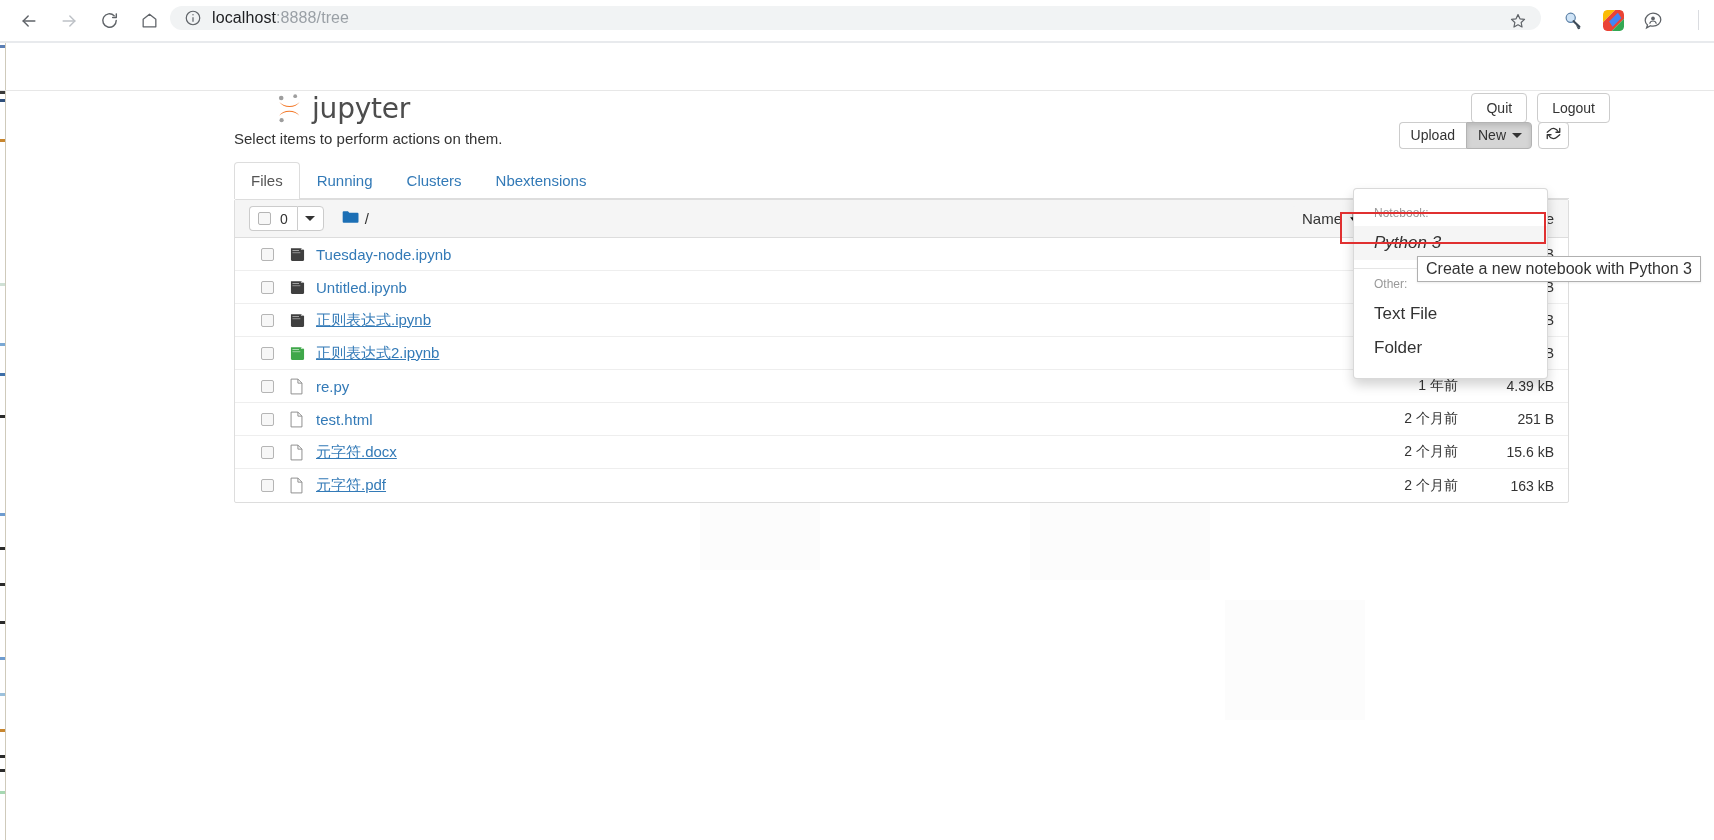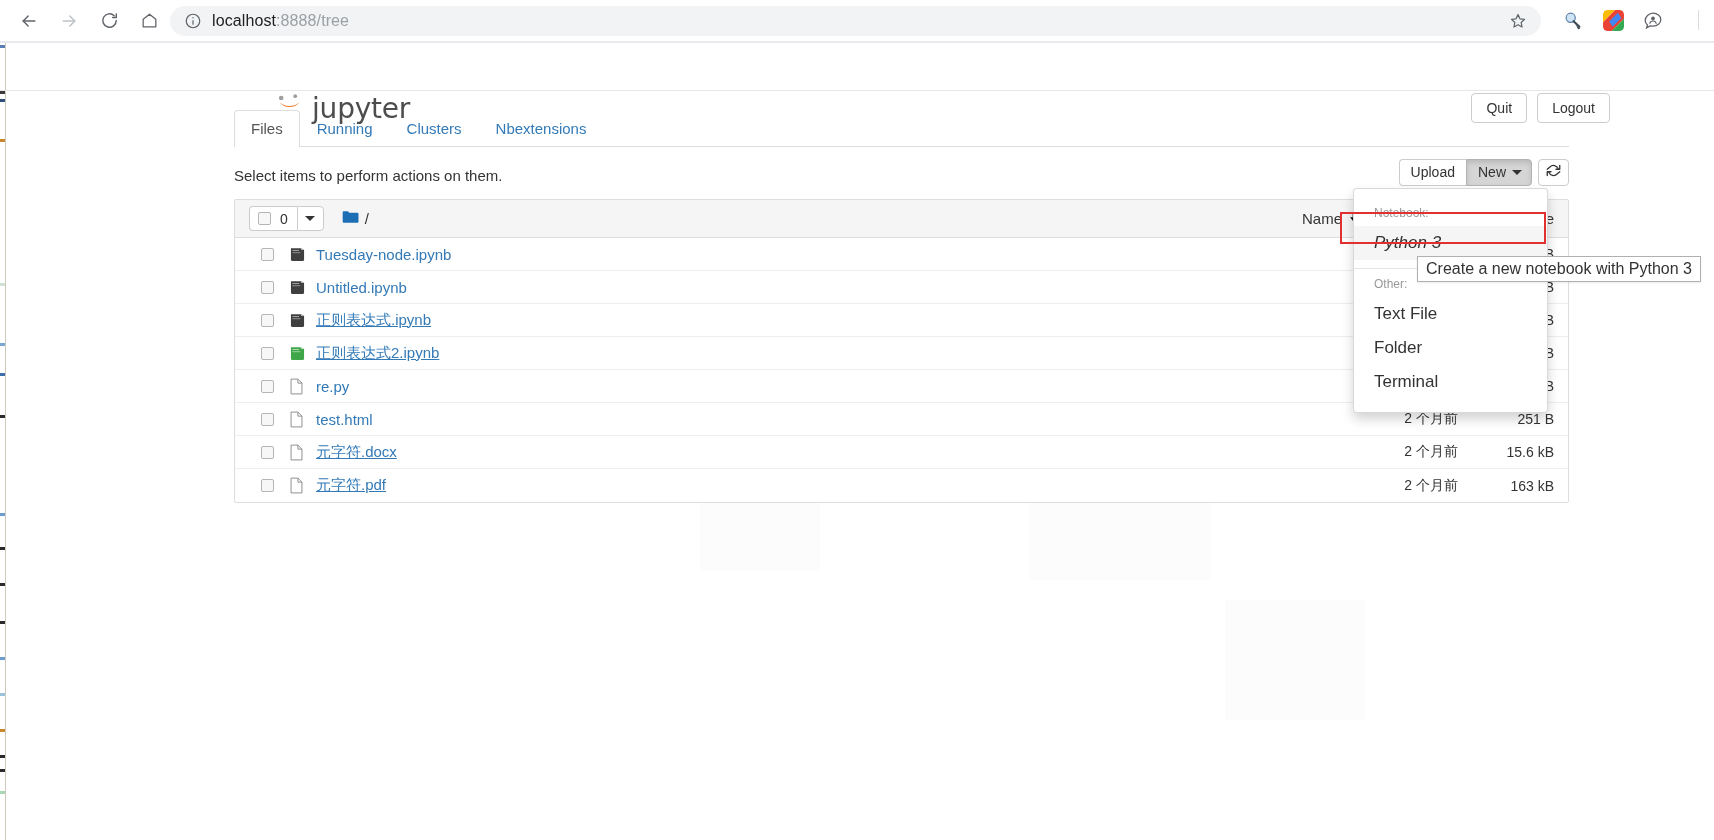--- a/index.html
+++ b/index.html
@@ -23,21 +23,21 @@
   .nav-btn {
     width: 34px; height: 34px; margin-left: 6px;
     display: flex; align-items: center; justify-content: center;
     border-radius: 50%; color: #5f6368;
   }
   .nav-btn:first-child { margin-left: 12px; }
   .nav-btn svg { display: block; }
 
   #omnibox {
     position: absolute; left: 170px; top: 6px;
-    width: 1371px; height: 30px;
+    width: 1371px; height: 24px;
     background: #f1f3f4; border-radius: 16px;
     display: flex; align-items: center;
   }
   #site-info-icon {
     width: 18px; height: 18px; margin-left: 14px; margin-right: 10px;
     flex: 0 0 auto; color: #5f6368;
   }
   #omnibox-url {
     font-size: 16px; color: #9aa0a6; letter-spacing: 0.1px;
     white-space: nowrap; overflow: hidden;
@@ -404,46 +404,46 @@
   </div>
 </div>
 <div id="jp-header-border"></div>
 
 <div class="ghost" style="left:1030px;top:490px;width:180px;height:90px;"></div>
 <div class="ghost" style="left:1225px;top:600px;width:140px;height:120px;"></div>
 <div class="ghost" style="left:700px;top:500px;width:120px;height:70px;"></div>
 
 <div id="main-panel">
 
-  <div id="tabs-row">
-    <div class="tab active">Files</div>
-    <div class="tab">Running</div>
-    <div class="tab">Clusters</div>
-    <div class="tab">Nbextensions</div>
-  </div>
-
   <div id="notification-row">
     <div id="select-items-text">Select items to perform actions on them.</div>
     <div id="toolbar-right">
       <div id="btn-upload">Upload</div>
       <div id="btn-new">
         <span>New</span>
         <span class="caret"></span>
       </div>
       <div id="btn-refresh">
         <span>
           <svg width="15" height="15" viewBox="0 0 24 24" fill="none" stroke="currentColor" stroke-width="2.1" stroke-linecap="round" stroke-linejoin="round">
               <polyline points="22 4 22 10 16 10"></polyline>
               <polyline points="2 20 2 14 8 14"></polyline>
               <path d="M19.4 9A8 8 0 0 0 6.3 6.3L2 10"></path>
               <path d="M4.6 15a8 8 0 0 0 13.1 2.7L22 14"></path>
             </svg>
         </span>
       </div>
     </div>
+  </div>
+
+  <div id="tabs-row">
+    <div class="tab active">Files</div>
+    <div class="tab">Running</div>
+    <div class="tab">Clusters</div>
+    <div class="tab">Nbextensions</div>
   </div>
 
   <div id="file-list">
 
     <div id="list-header">
       <div id="select-all-group">
         <div id="select-all-box">
           <span class="cb"></span>
           <span id="select-all-count">0</span>
         </div>
@@ -585,18 +585,17 @@
   </div>
 </div>
 
 <div id="new-menu">
   <div class="menu-header">Notebook:</div>
   <div class="menu-item hl">Python 3</div>
   <div class="menu-divider"></div>
   <div class="menu-header">Other:</div>
   <div class="menu-item">Text File</div>
   <div class="menu-item">Folder</div>
-  <div class="menu-item">Terminal</div>
 </div>
 
 <div id="red-highlight"></div>
 
 <div id="tooltip">Create a new notebook with Python 3</div>
 
 </body></html>

